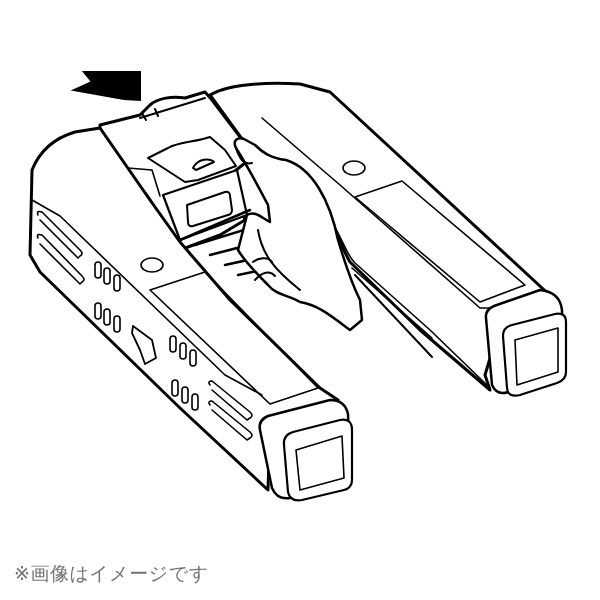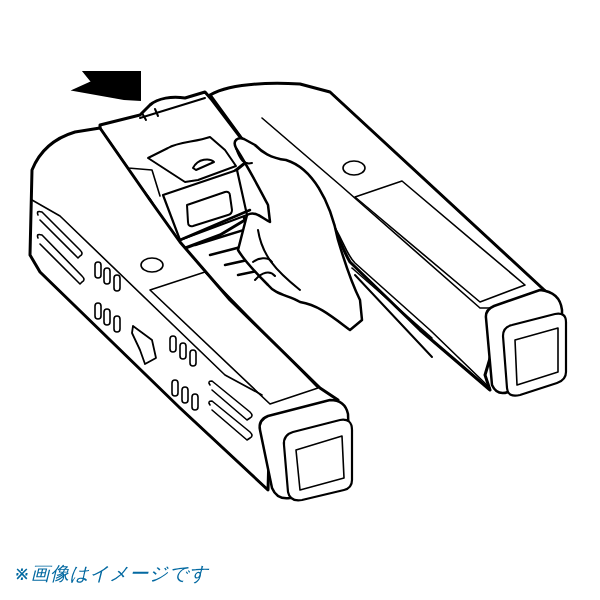--- a/index.html
+++ b/index.html
@@ -1,18 +1,18 @@
 <!DOCTYPE html>
 <html><head>
 <meta charset="utf-8">
 <style>
   html, body { margin: 0; padding: 0; background: #ffffff; }
   body { width: 600px; height: 600px; position: relative; overflow: hidden; font-family: "DejaVu Sans", sans-serif; }
   .illustration { position: absolute; left: 0; top: 0; width: 600px; height: 600px; }
-  .caption { position: absolute; left: 14px; top: 561px; font-size: 19px; color: #0369a1; letter-spacing: 0.5px; white-space: nowrap; font-family: "DejaVu Sans", sans-serif; font-style: italic; }
+  .caption { position: absolute; left: 14px; top: 561px; font-size: 19px; color: #737373; letter-spacing: 0.5px; white-space: nowrap; font-family: "DejaVu Sans", sans-serif; }
   svg .k { fill: none; stroke: #000; stroke-linejoin: round; stroke-linecap: round; }
   svg .w { fill: #fff; stroke: #000; stroke-linejoin: round; stroke-linecap: round; }
 </style>
 </head>
 <body>
 
 <svg class="illustration" viewBox="0 0 600 600" xmlns="http://www.w3.org/2000/svg">
 
   <path d="M84 72 L140 72 L140 100 L124 99 L74 90 L92 82 Z" fill="#000" stroke="#000" stroke-width="2"></path>
 

